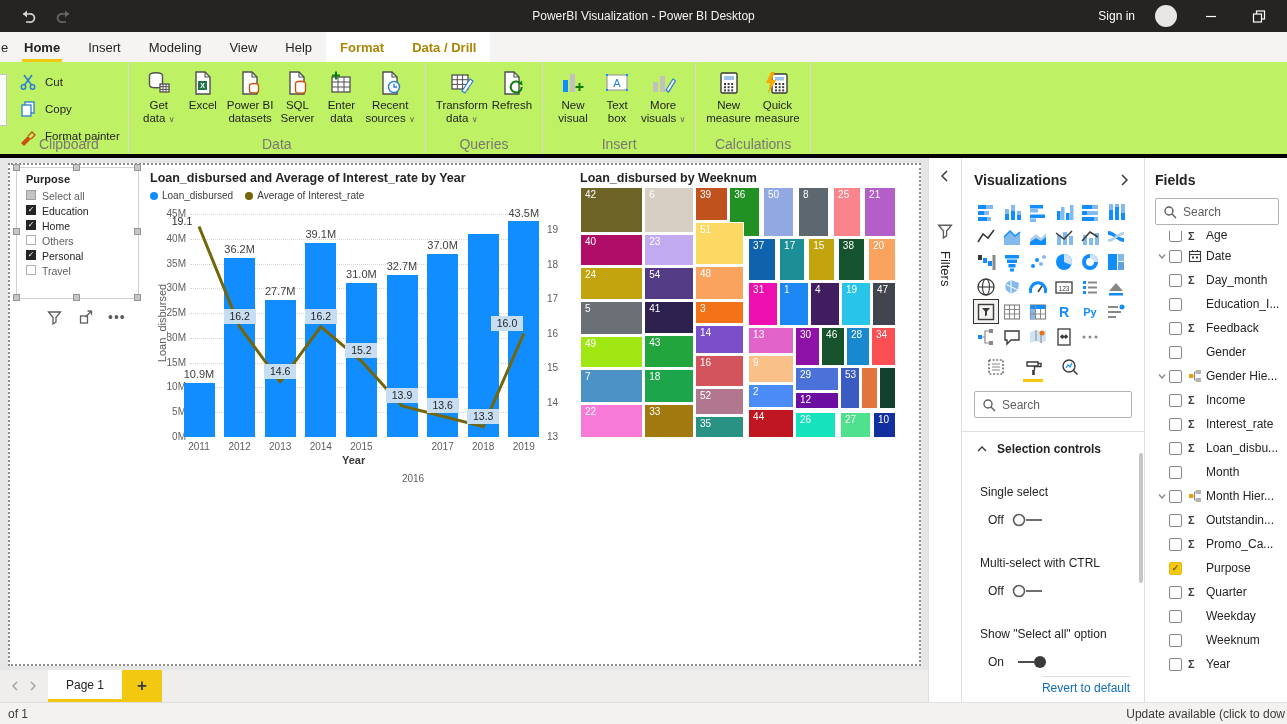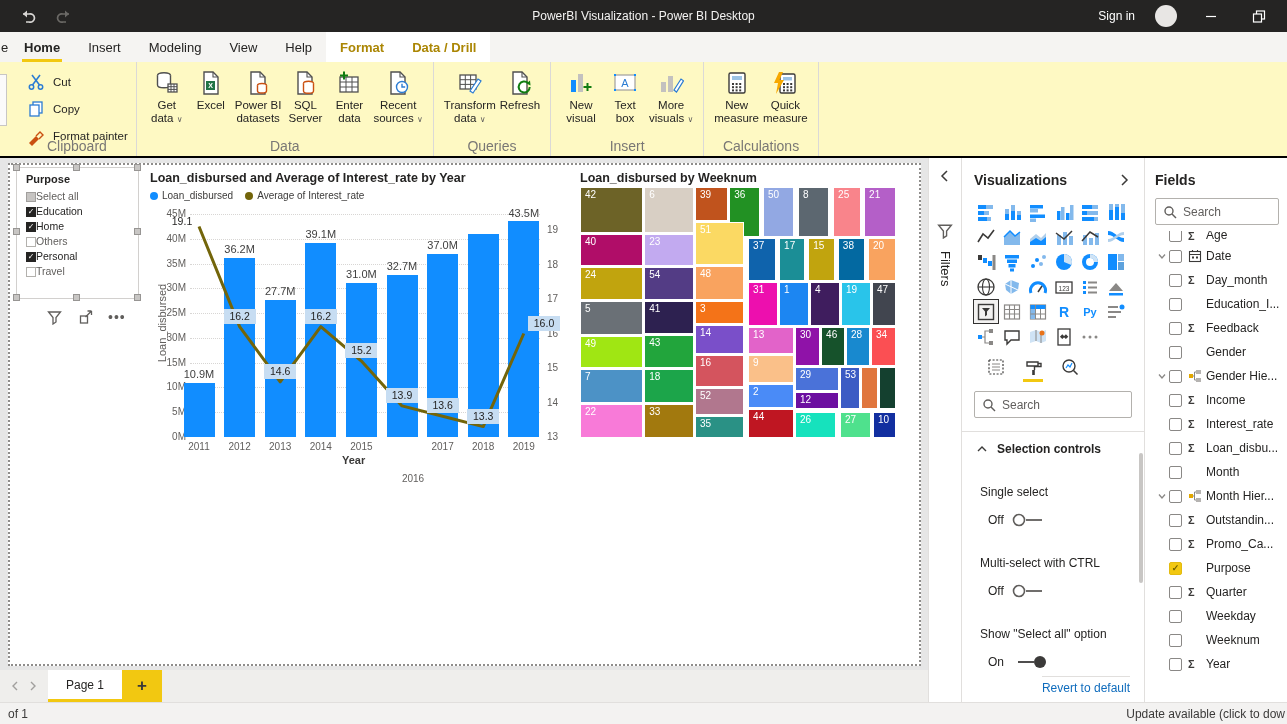--- a/index.html
+++ b/index.html
@@ -15,38 +15,38 @@
 .avatar{width:22px;height:22px;border-radius:50%;background:#e8e6e4;cursor:pointer}
 .winbtn{cursor:pointer;padding:2px 6px}
 
 .tabrow{height:30px;background:#f5f4f2;display:flex;align-items:stretch;font-size:13px}
 .ftab-sliver{width:10px;display:flex;align-items:center;color:#252423;overflow:hidden;padding-left:1px}
 .rtab{padding:0 14px;display:flex;align-items:center;cursor:pointer;position:relative;white-space:nowrap}
 .rtab.active{font-weight:bold}
 .rtab.active::after{content:"";position:absolute;left:12px;right:12px;bottom:0;height:3px;background:#F2C811}
 .rtab.contextual{background:#fff;color:#ab8604;font-weight:bold}
 
-.ribbon{height:96px;background:#fef9c3;display:flex;border-bottom:2px solid #000000;position:relative;padding-left:18px}
+.ribbon{height:96px;background:#bef264;display:flex;border-bottom:4px solid #000000;position:relative;padding-left:10px}
 .paste-sliver{position:absolute;left:0;top:12px;width:7px;height:52px;background:#fbfafa;border:1px solid #c8c6c4;border-left:none}
 .rgroup{position:relative;display:flex;align-items:flex-start;padding:8px 8px 16px 8px;border-right:1px solid #dbd9d7}
 .rgroup-label{position:absolute;bottom:2px;left:0;right:0;text-align:center;font-size:14px;color:#797775}
 .rgroup.small{flex-direction:column;gap:7px;padding-top:10px;min-width:118px}
 .rbtn-s{display:flex;align-items:center;gap:7px;font-size:11.5px;cursor:pointer;white-space:nowrap}
 .rbtn-l{min-width:44px;display:flex;flex-direction:column;align-items:center;font-size:11.5px;line-height:13px;text-align:center;cursor:pointer;padding:0 2px}
 .rbtn-l svg{margin-bottom:3px}
 .drop{font-size:8px;color:#605e5c}
 
 .workspace{display:flex;height:544px}
 .canvas-col{width:928px;display:flex;flex-direction:column}
 .canvas{height:512px;background:#e6e6e6;position:relative;overflow:hidden}
 .page{position:absolute;left:8px;top:5px;width:913px;height:503px;background:#fff;border:2px dotted #8f8d8b}
 
 .slicer{position:absolute;left:6px;top:2px;width:123px;height:132px;border:1px solid #d2d0ce;background:#fff}
 .slicer-title{font-size:11px;font-weight:bold;padding:5px 0 3px 9px;color:#252423}
-.sl-item{display:flex;align-items:flex-end;padding:1.5px 0 1.5px 9px;font-size:10.5px;color:#605e5c;cursor:pointer}
+.sl-item{display:flex;align-items:flex-start;gap:6px;padding:1.5px 0 1.5px 9px;font-size:10.5px;color:#605e5c;cursor:pointer}
 .sl-item.checked{color:#252423}
 .sl-cb{width:10px;height:10px;border:1px solid #b3b1ad;background:#fff;display:flex;align-items:center;justify-content:center;font-size:8px;flex:none}
 .sl-cb.checked{background:#252423;border-color:#252423;color:#fff}
 .sl-cb.partial{background:#c6c4c2;border-color:#a19f9d}
 .handle{position:absolute;width:7px;height:7px;background:#c8c6c4;border:1px solid #979593}
 .slicer-tools{position:absolute;left:36px;top:144px;display:flex;gap:14px;align-items:center;color:#605e5c}
 .slicer-tools .dots{font-size:14px;letter-spacing:1px;cursor:pointer;color:#605e5c}
 
 .chart{position:absolute;left:132px;top:2px;width:432px;height:296px}
 .chart-title{position:absolute;left:8px;top:4px;font-size:12.5px;font-weight:bold;color:#252423;white-space:nowrap}
@@ -502,41 +502,41 @@
               <polyline points="9,12.5 49.599999999999994,112.6 90.19999999999999,167.8 130.8,112.6 171.4,147.1 212,191.9 252.60000000000002,202.3 293.2,212.6 333.8,119.5" fill="none" stroke="#73650A" stroke-width="3" stroke-linejoin="round"></polyline>
             </svg>
             <div class="line-label plain" style="left: 22px; top: 46.55px;">19.1</div>
             <div class="line-label" style="left: 81.6px; top: 141.6px;">16.2</div>
             <div class="line-label" style="left: 122.2px; top: 196.8px;">14.6</div>
             <div class="line-label" style="left: 162.8px; top: 141.6px;">16.2</div>
             <div class="line-label" style="left: 203.4px; top: 176.1px;">15.2</div>
             <div class="line-label" style="left: 244px; top: 220.95px;">13.9</div>
             <div class="line-label" style="left: 284.6px; top: 231.3px;">13.6</div>
             <div class="line-label" style="left: 325.2px; top: 241.65px;">13.3</div>
-            <div class="line-label" style="left: 386px; top: 148.5px;">16.0</div>
+            <div class="line-label" style="left: 349px; top: 148.5px;">16.0</div>
           </div>
 
         <div class="treemap">
           <div class="tm-title">Loan_disbursed by Weeknum</div>
           <div class="tm-box" id="treemap-box">
               <div class="tm-cell" style="left: 0%; top: 0%; width: 19.9%; height: 18.3%; background: rgb(109, 99, 39);">42</div>
               <div class="tm-cell" style="left: 20.3%; top: 0%; width: 15.8%; height: 18.3%; background: rgb(216, 207, 196);">6</div>
               <div class="tm-cell" style="left: 36.4%; top: 0%; width: 10.4%; height: 13.5%; background: rgb(192, 83, 29);">39</div>
               <div class="tm-cell" style="left: 47.2%; top: 0%; width: 9.8%; height: 19.9%; background: rgb(34, 145, 35);">36</div>
               <div class="tm-cell" style="left: 57.9%; top: 0%; width: 9.8%; height: 19.9%; background: rgb(146, 168, 227);">50</div>
               <div class="tm-cell" style="left: 69%; top: 0%; width: 9.8%; height: 19.9%; background: rgb(92, 103, 112);">8</div>
               <div class="tm-cell" style="left: 80.1%; top: 0%; width: 8.9%; height: 19.9%; background: rgb(249, 132, 139);">25</div>
               <div class="tm-cell" style="left: 89.9%; top: 0%; width: 10.1%; height: 19.9%; background: rgb(180, 95, 200);">21</div>
               <div class="tm-cell" style="left: 0%; top: 18.7%; width: 19.9%; height: 12.7%; background: rgb(176, 13, 104);">40</div>
               <div class="tm-cell" style="left: 20.3%; top: 18.7%; width: 15.8%; height: 12.7%; background: rgb(194, 170, 240);">23</div>
               <div class="tm-cell" style="left: 36.4%; top: 13.9%; width: 15.5%; height: 17.1%; background: rgb(251, 217, 99);">51</div>
               <div class="tm-cell" style="left: 53.2%; top: 20.3%; width: 8.9%; height: 17.1%; background: rgb(15, 99, 172);">37</div>
               <div class="tm-cell" style="left: 63%; top: 20.3%; width: 8.2%; height: 17.1%; background: rgb(27, 142, 150);">17</div>
               <div class="tm-cell" style="left: 72.2%; top: 20.3%; width: 8.5%; height: 17.1%; background: rgb(193, 164, 14);">15</div>
-              <div class="tm-cell" style="left: 81.6%; top: 20.3%; width: 8.5%; height: 17.1%; background: #0369a1;">38</div>
+              <div class="tm-cell" style="left: 81.6%; top: 20.3%; width: 8.5%; height: 17.1%; background: #14532d;">38</div>
               <div class="tm-cell" style="left: 91.1%; top: 20.3%; width: 8.9%; height: 17.1%; background: rgb(249, 163, 95);">20</div>
               <div class="tm-cell" style="left: 0%; top: 31.9%; width: 19.9%; height: 13.1%; background: rgb(193, 164, 14);">24</div>
               <div class="tm-cell" style="left: 20.3%; top: 31.9%; width: 15.8%; height: 13.1%; background: rgb(83, 60, 133);">54</div>
               <div class="tm-cell" style="left: 36.4%; top: 31.5%; width: 15.5%; height: 13.5%; background: rgb(249, 163, 95);">48</div>
               <div class="tm-cell" style="left: 53.2%; top: 37.8%; width: 9.5%; height: 17.5%; background: rgb(237, 15, 174);">31</div>
               <div class="tm-cell" style="left: 63%; top: 37.8%; width: 9.5%; height: 17.5%; background: rgb(28, 134, 242);">1</div>
               <div class="tm-cell" style="left: 72.8%; top: 37.8%; width: 9.5%; height: 17.5%; background: rgb(63, 29, 94);">4</div>
               <div class="tm-cell" style="left: 82.6%; top: 37.8%; width: 9.5%; height: 17.5%; background: rgb(41, 196, 234);">19</div>
               <div class="tm-cell" style="left: 92.4%; top: 37.8%; width: 7.6%; height: 17.5%; background: rgb(65, 69, 79);">47</div>
               <div class="tm-cell" style="left: 0%; top: 45.4%; width: 19.9%; height: 13.5%; background: rgb(106, 112, 118);">5</div>

